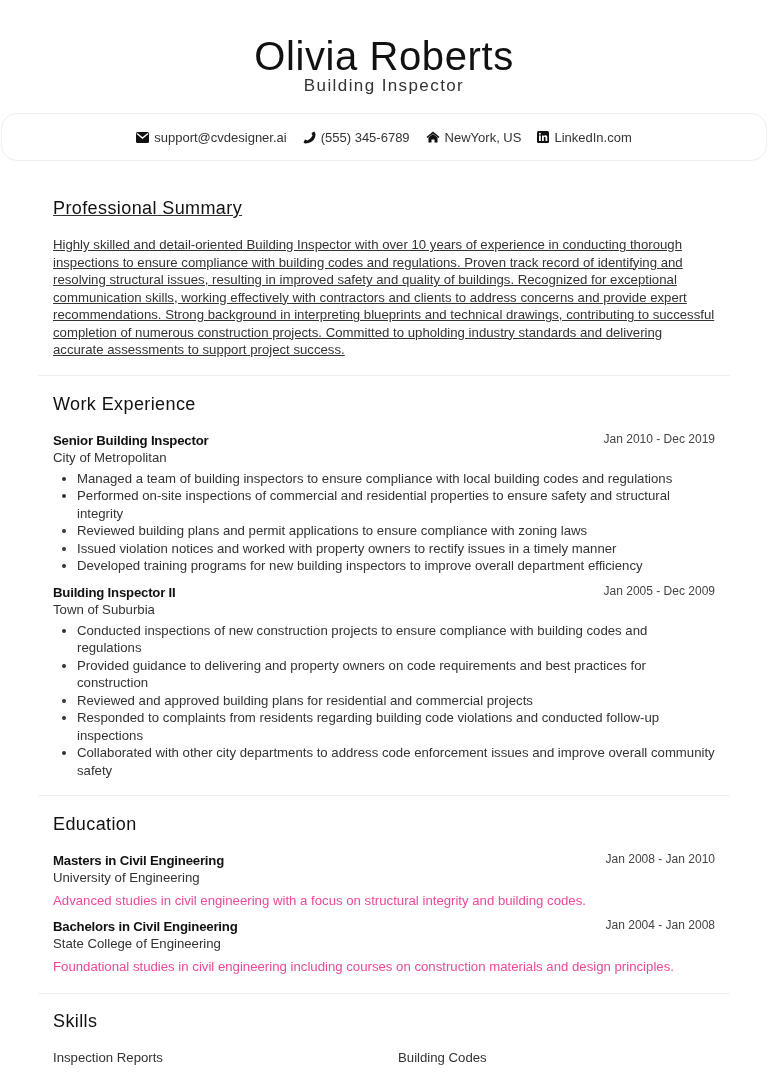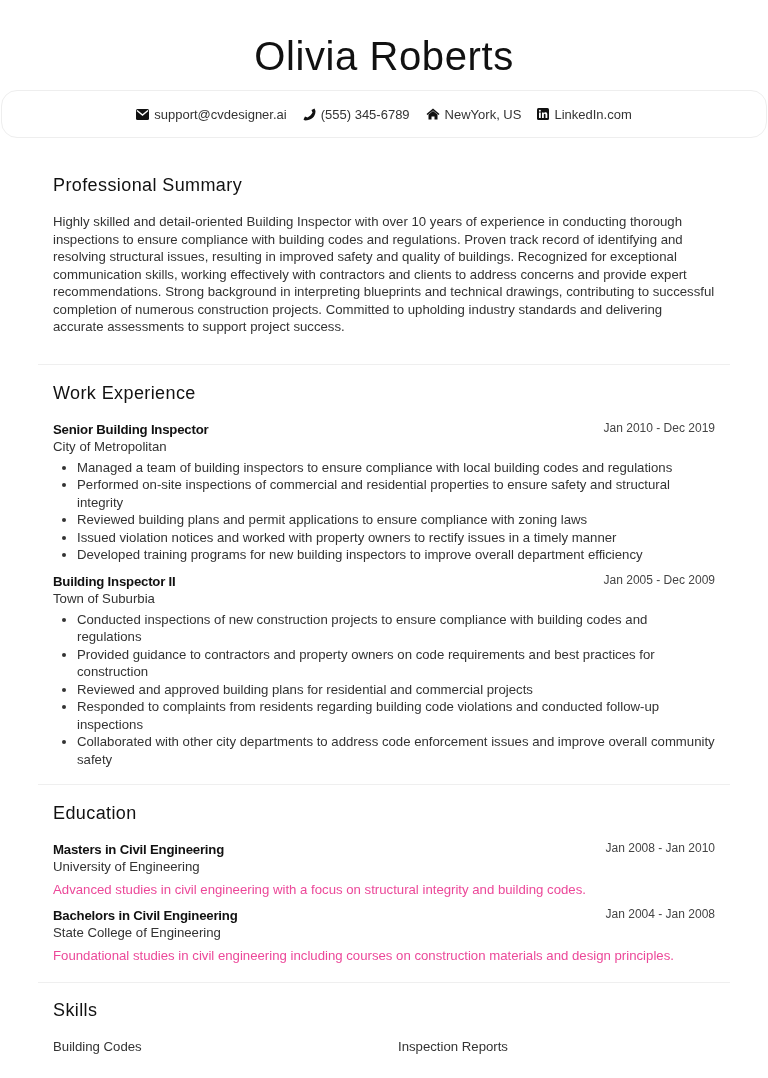--- a/index.html
+++ b/index.html
@@ -42,20 +42,21 @@
   ul.bullets { margin: 4px 0 0 0; padding-left: 24px; }
   ul.bullets li { font-size: 13.2px; line-height: 17.5px; color: #333333; }
   .edu-desc { font-size: 13.2px; color: #ec4899; line-height: 17px; margin-top: 6px; }
   .skills-grid { display: grid; grid-template-columns: 345px 1fr; font-size: 13.2px; color: #333333; }
 </style>
 </head>
 <body>
 
 <div class="header">
   <h1 class="name">Olivia Roberts</h1>
+  <div class="role">Building Inspector</div>
 </div>
 
 <div class="contact-bar">
   <div class="contact-item">
     <svg width="13" height="11" viewBox="0 0 13 11">
       <rect x="0" y="0" width="13" height="11" rx="1.5" fill="#111"></rect>
       <path d="M1 1.5 L6.5 6 L12 1.5" stroke="#fff" stroke-width="1.4" fill="none"></path>
     </svg>
     <span>support@cvdesigner.ai</span>
   </div>
@@ -76,21 +77,21 @@
     <svg width="12" height="12" viewBox="0 0 12 12">
       <rect x="0" y="0" width="12" height="12" rx="1.5" fill="#111"></rect>
       <rect x="2" y="4.5" width="1.8" height="5.5" fill="#fff"></rect>
       <circle cx="2.9" cy="2.7" r="1" fill="#fff"></circle>
       <path d="M5 4.5 H6.7 V5.4 C7.2 4.6 8 4.3 8.7 4.3 C9.8 4.3 10.3 5 10.3 6.3 V10 H8.5 V6.7 C8.5 6 8.2 5.7 7.7 5.7 C7.1 5.7 6.8 6.1 6.8 6.8 V10 H5 Z" fill="#fff"></path>
     </svg>
     <span>LinkedIn.com</span>
   </div>
 </div>
 
-<div class="section" style="padding-top:37px; padding-bottom:28px;">
+<div class="section" style="padding-top:37px; padding-bottom:16px;text-decoration:underline;">
   <h2 class="section-title">Professional Summary</h2>
   <p class="summary" style="margin-top:17px;">Highly skilled and detail-oriented Building Inspector with over 10 years of experience in conducting thorough inspections to ensure compliance with building codes and regulations. Proven track record of identifying and resolving structural issues, resulting in improved safety and quality of buildings. Recognized for exceptional communication skills, working effectively with contractors and clients to address concerns and provide expert recommendations. Strong background in interpreting blueprints and technical drawings, contributing to successful completion of numerous construction projects. Committed to upholding industry standards and delivering accurate assessments to support project success.</p>
 </div>
 <div class="divider"></div>
 
 <div class="section" style="padding-top:18px; padding-bottom:16px;">
   <h2 class="section-title">Work Experience</h2>
 
   <div style="margin-top:17px;">
     <div class="entry-head">
@@ -108,21 +109,21 @@
   </div>
 
   <div style="margin-top:9px;">
     <div class="entry-head">
       <div class="entry-title">Building Inspector II</div>
       <div class="entry-date">Jan 2005 - Dec 2009</div>
     </div>
     <div class="entry-sub">Town of Suburbia</div>
     <ul class="bullets">
       <li>Conducted inspections of new construction projects to ensure compliance with building codes and regulations</li>
-      <li>Provided guidance to contractors and property owners on code requirements and best practices for construction</li>
+      <li>Provided guidance to delivering and property owners on code requirements and best practices for construction</li>
       <li>Reviewed and approved building plans for residential and commercial projects</li>
       <li>Responded to complaints from residents regarding building code violations and conducted follow-up inspections</li>
       <li>Collaborated with other city departments to address code enforcement issues and improve overall community safety</li>
     </ul>
   </div>
 </div>
 <div class="divider"></div>
 
 <div class="section" style="padding-top:18px; padding-bottom:18px;">
   <h2 class="section-title">Education</h2>
@@ -143,16 +144,16 @@
     </div>
     <div class="entry-sub">State College of Engineering</div>
     <div class="edu-desc">Foundational studies in civil engineering including courses on construction materials and design principles.</div>
   </div>
 </div>
 <div class="divider"></div>
 
 <div class="section" style="padding-top:17px;">
   <h2 class="section-title">Skills</h2>
   <div class="skills-grid" style="margin-top:18px;">
+    <div>Inspection Reports</div>
     <div>Building Codes</div>
-    <div>Inspection Reports</div>
   </div>
 </div>
 
 </body></html>

